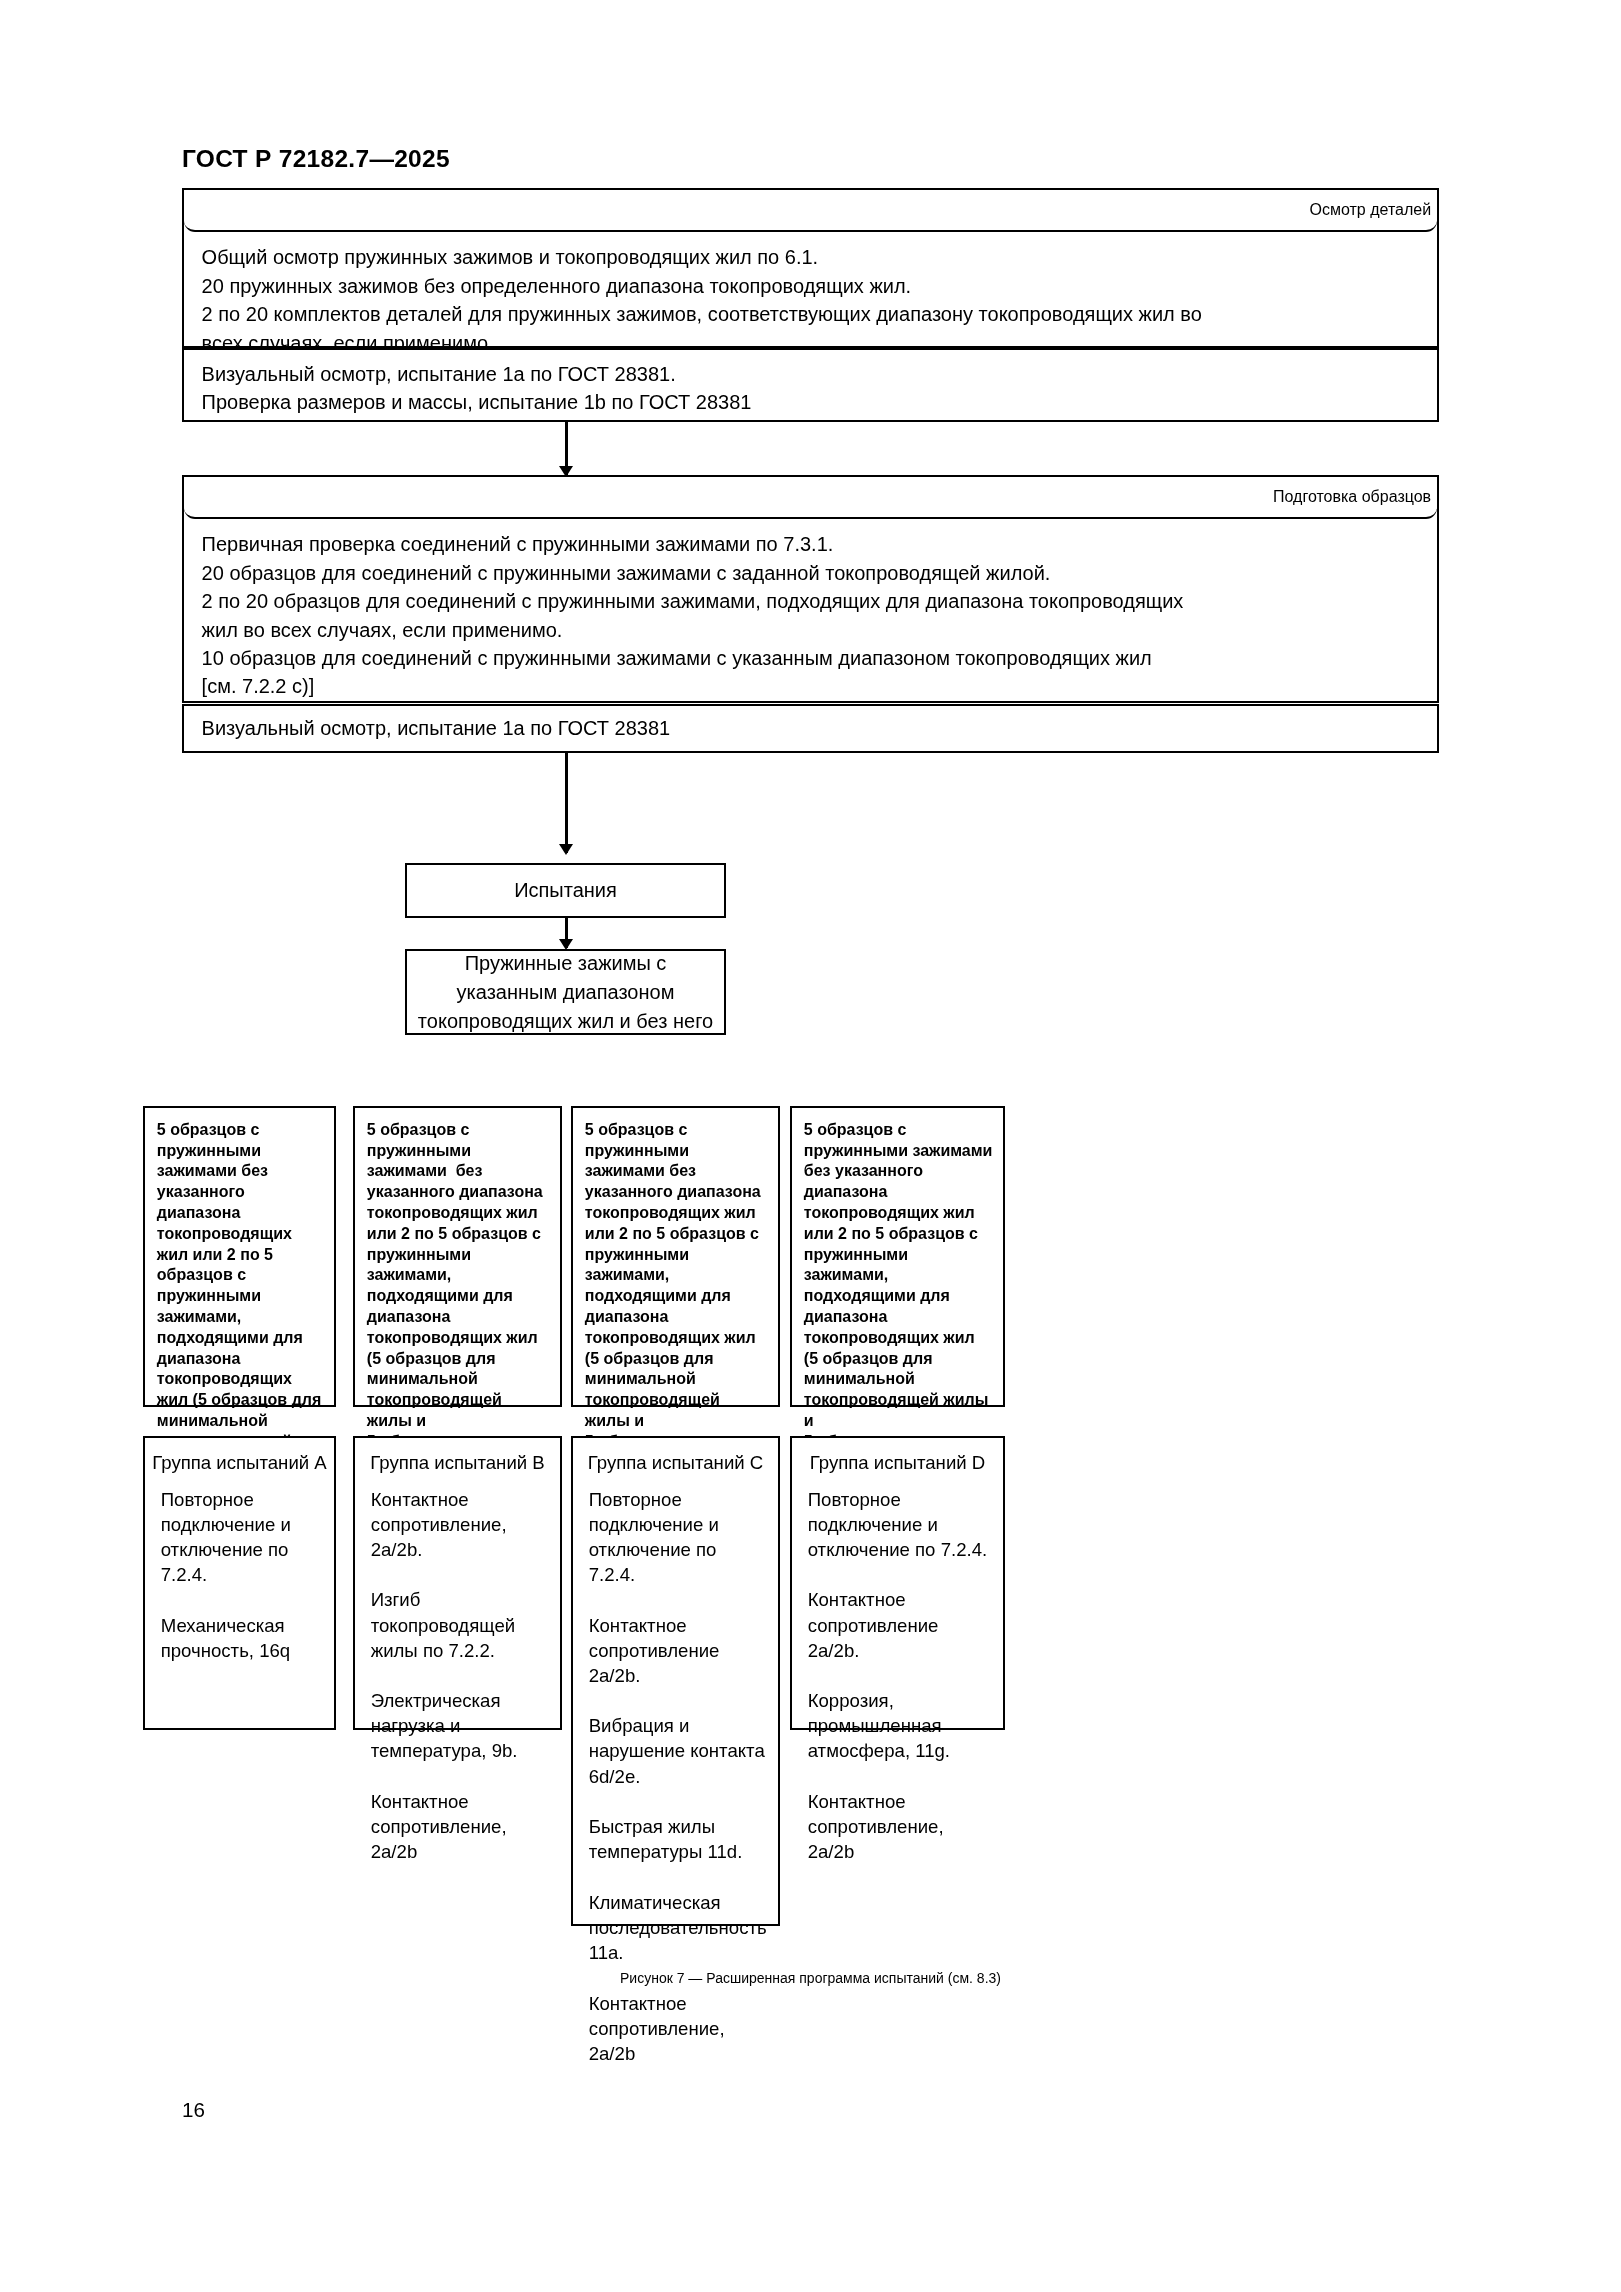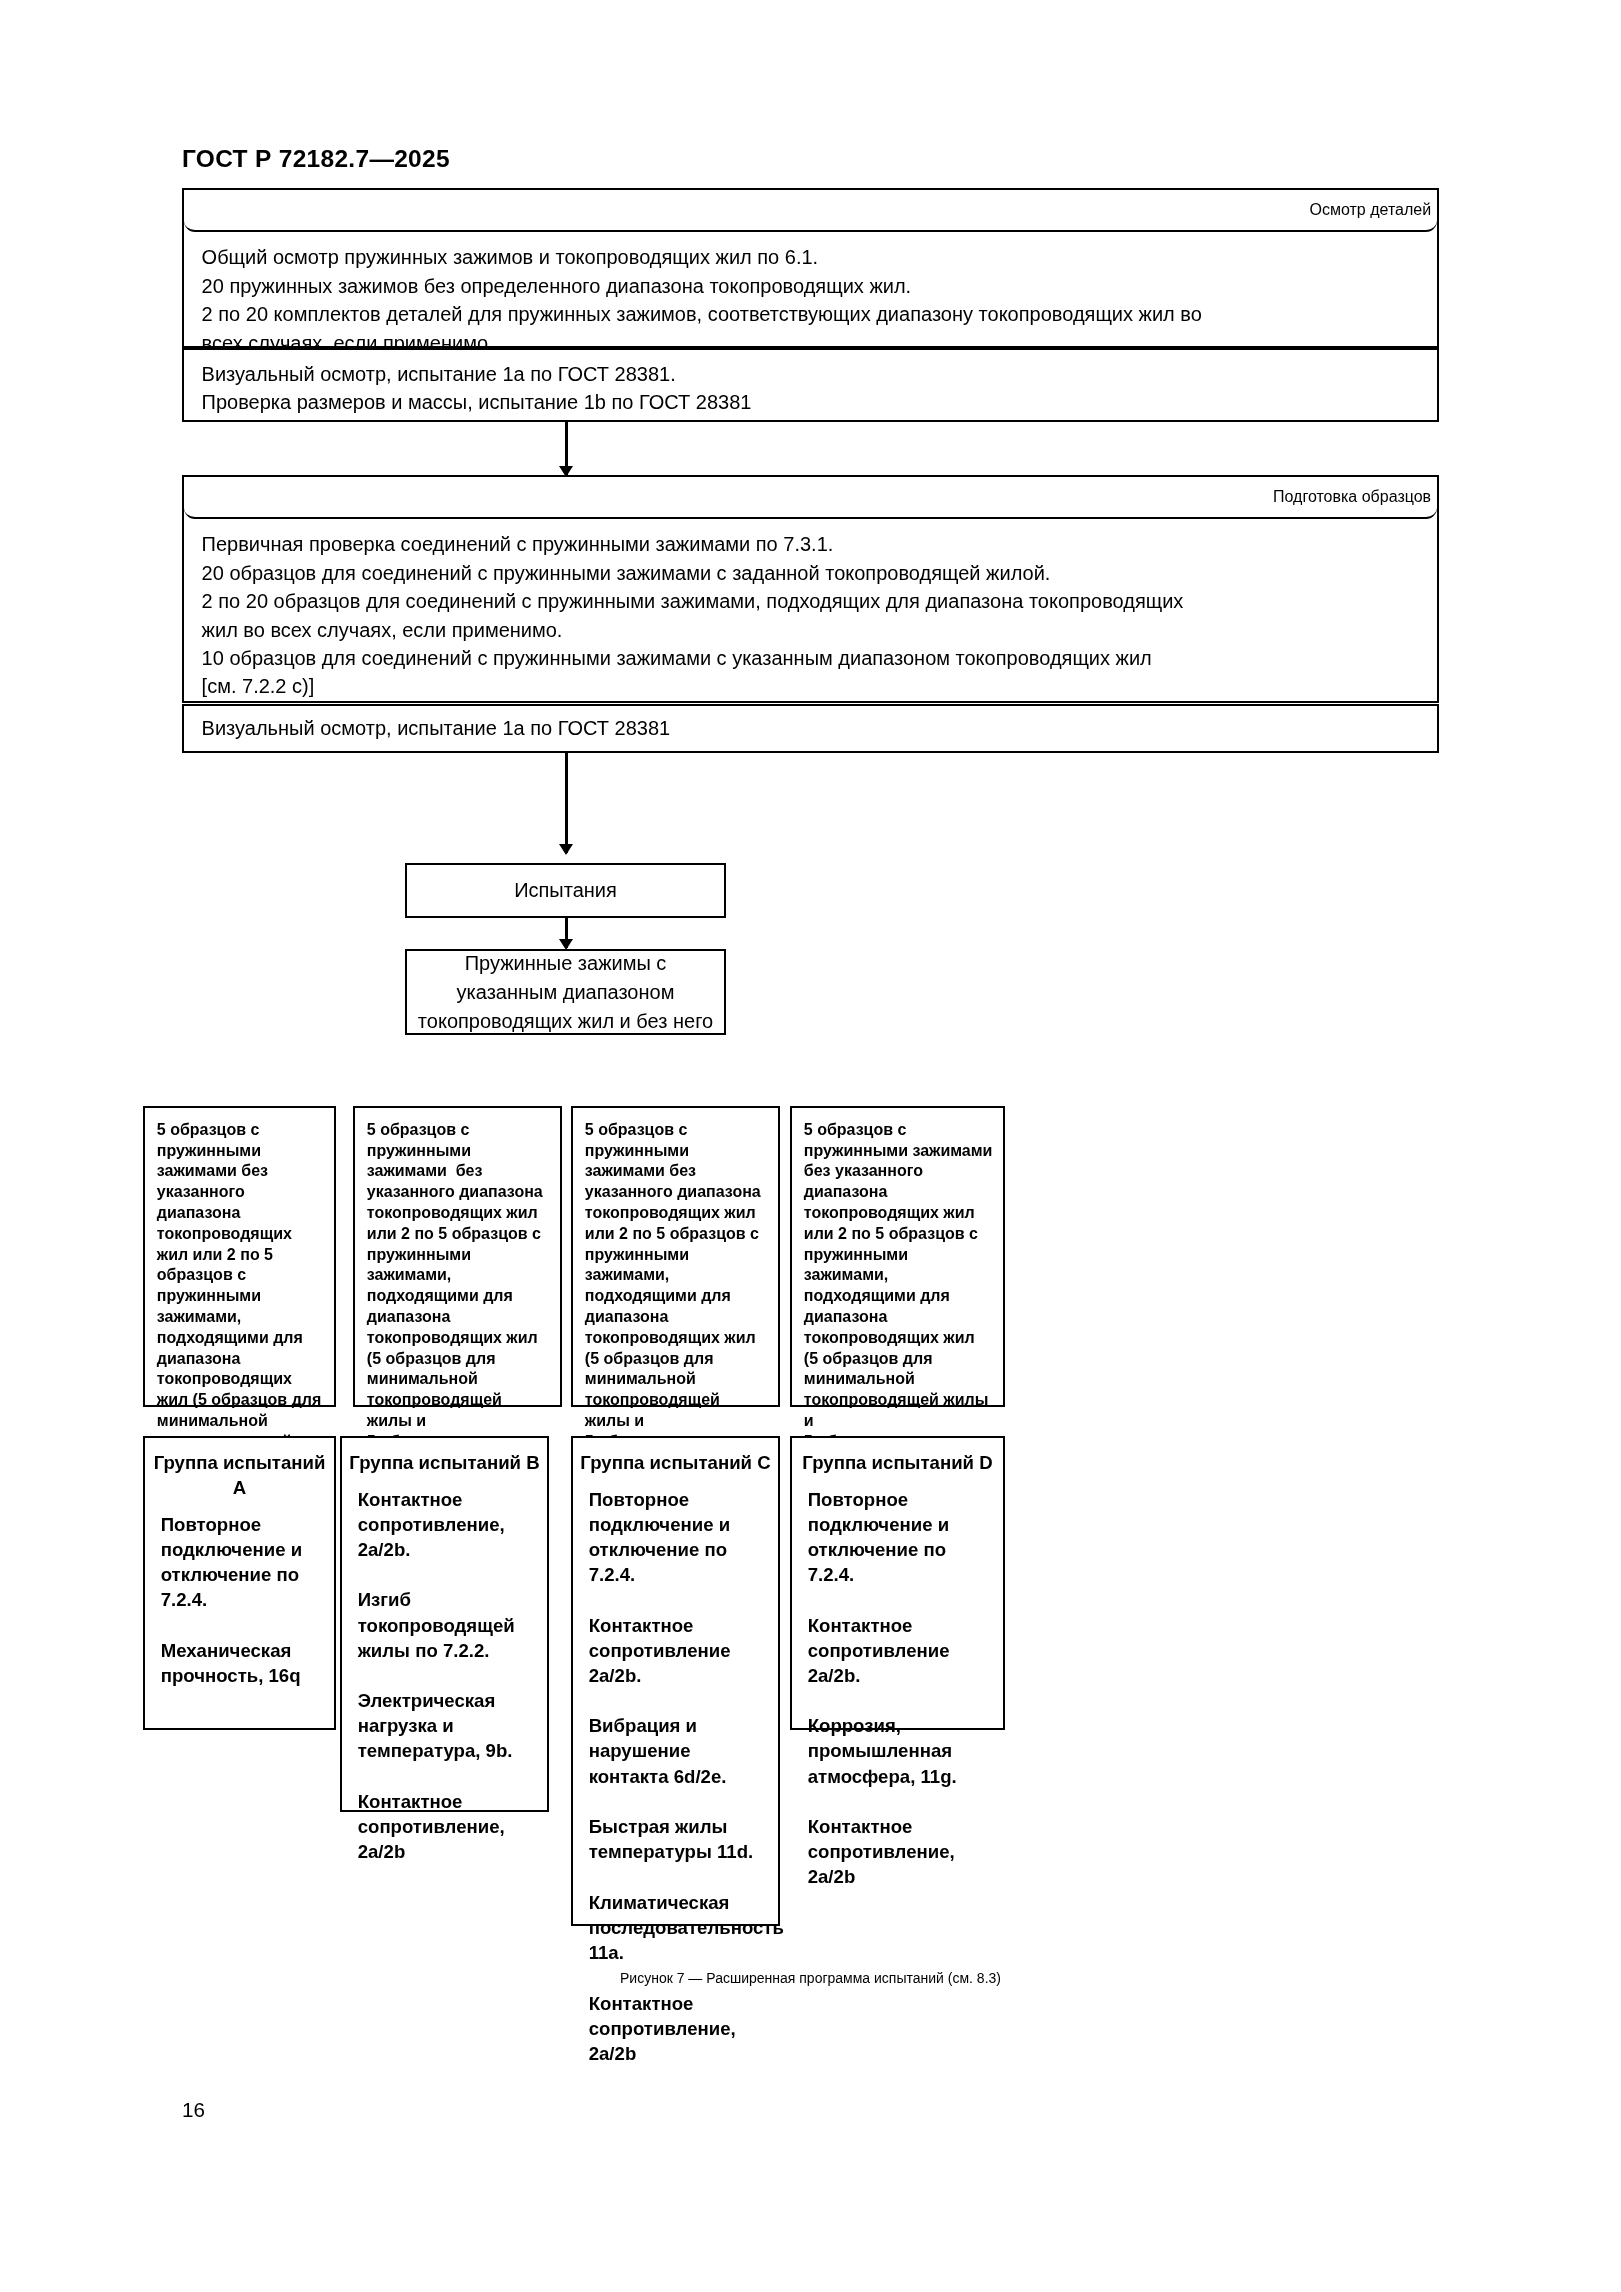--- a/index.html
+++ b/index.html
@@ -107,21 +107,20 @@
     font-weight: bold;
     padding: 11.8px 9.8px 7.8px 11.8px;
   }
   .col-group {
     position: absolute;
     border: 2.5px solid #000;
     box-sizing: border-box;
     background: #fff;
     font-size: 18.6px;
     line-height: 1.35;
-    font-weight: bold;
   }
   .col-group .gtitle {
     text-align: center;
     padding: 11.8px 3.9px 2px 3.9px;
     font-size: 18.6px;
   }
   .col-group .gitems {
     padding: 9.8px 11.8px 11.8px 15.7px;
   }
   .col-group .gitems p {
@@ -197,21 +196,21 @@
 5 образцов для максимальной токопроводящей жилы) в зависимости от ситуации</div>
 
 <div class="col-group" style="left:143px; top:1436px; width:193px; height:294px;">
   <div class="gtitle">Группа испытаний A</div>
   <div class="gitems">
     <p>Повторное подключение и отключение по 7.2.4.</p>
     <p>Механическая прочность, 16q</p>
   </div>
 </div>
 
-<div class="col-group" style="left:340px; top:1436px; width:209px; height:376px;">
+<div class="col-group" style="left:353px; top:1436px; width:209px; height:294px;">
   <div class="gtitle">Группа испытаний B</div>
   <div class="gitems">
     <p>Контактное сопротивление, 2a/2b.</p>
     <p>Изгиб токопроводящей жилы по 7.2.2.</p>
     <p>Электрическая нагрузка и температура, 9b.</p>
     <p>Контактное сопротивление, 2a/2b</p>
   </div>
 </div>
 
 <div class="col-group" style="left:571px; top:1436px; width:209px; height:490px;">

